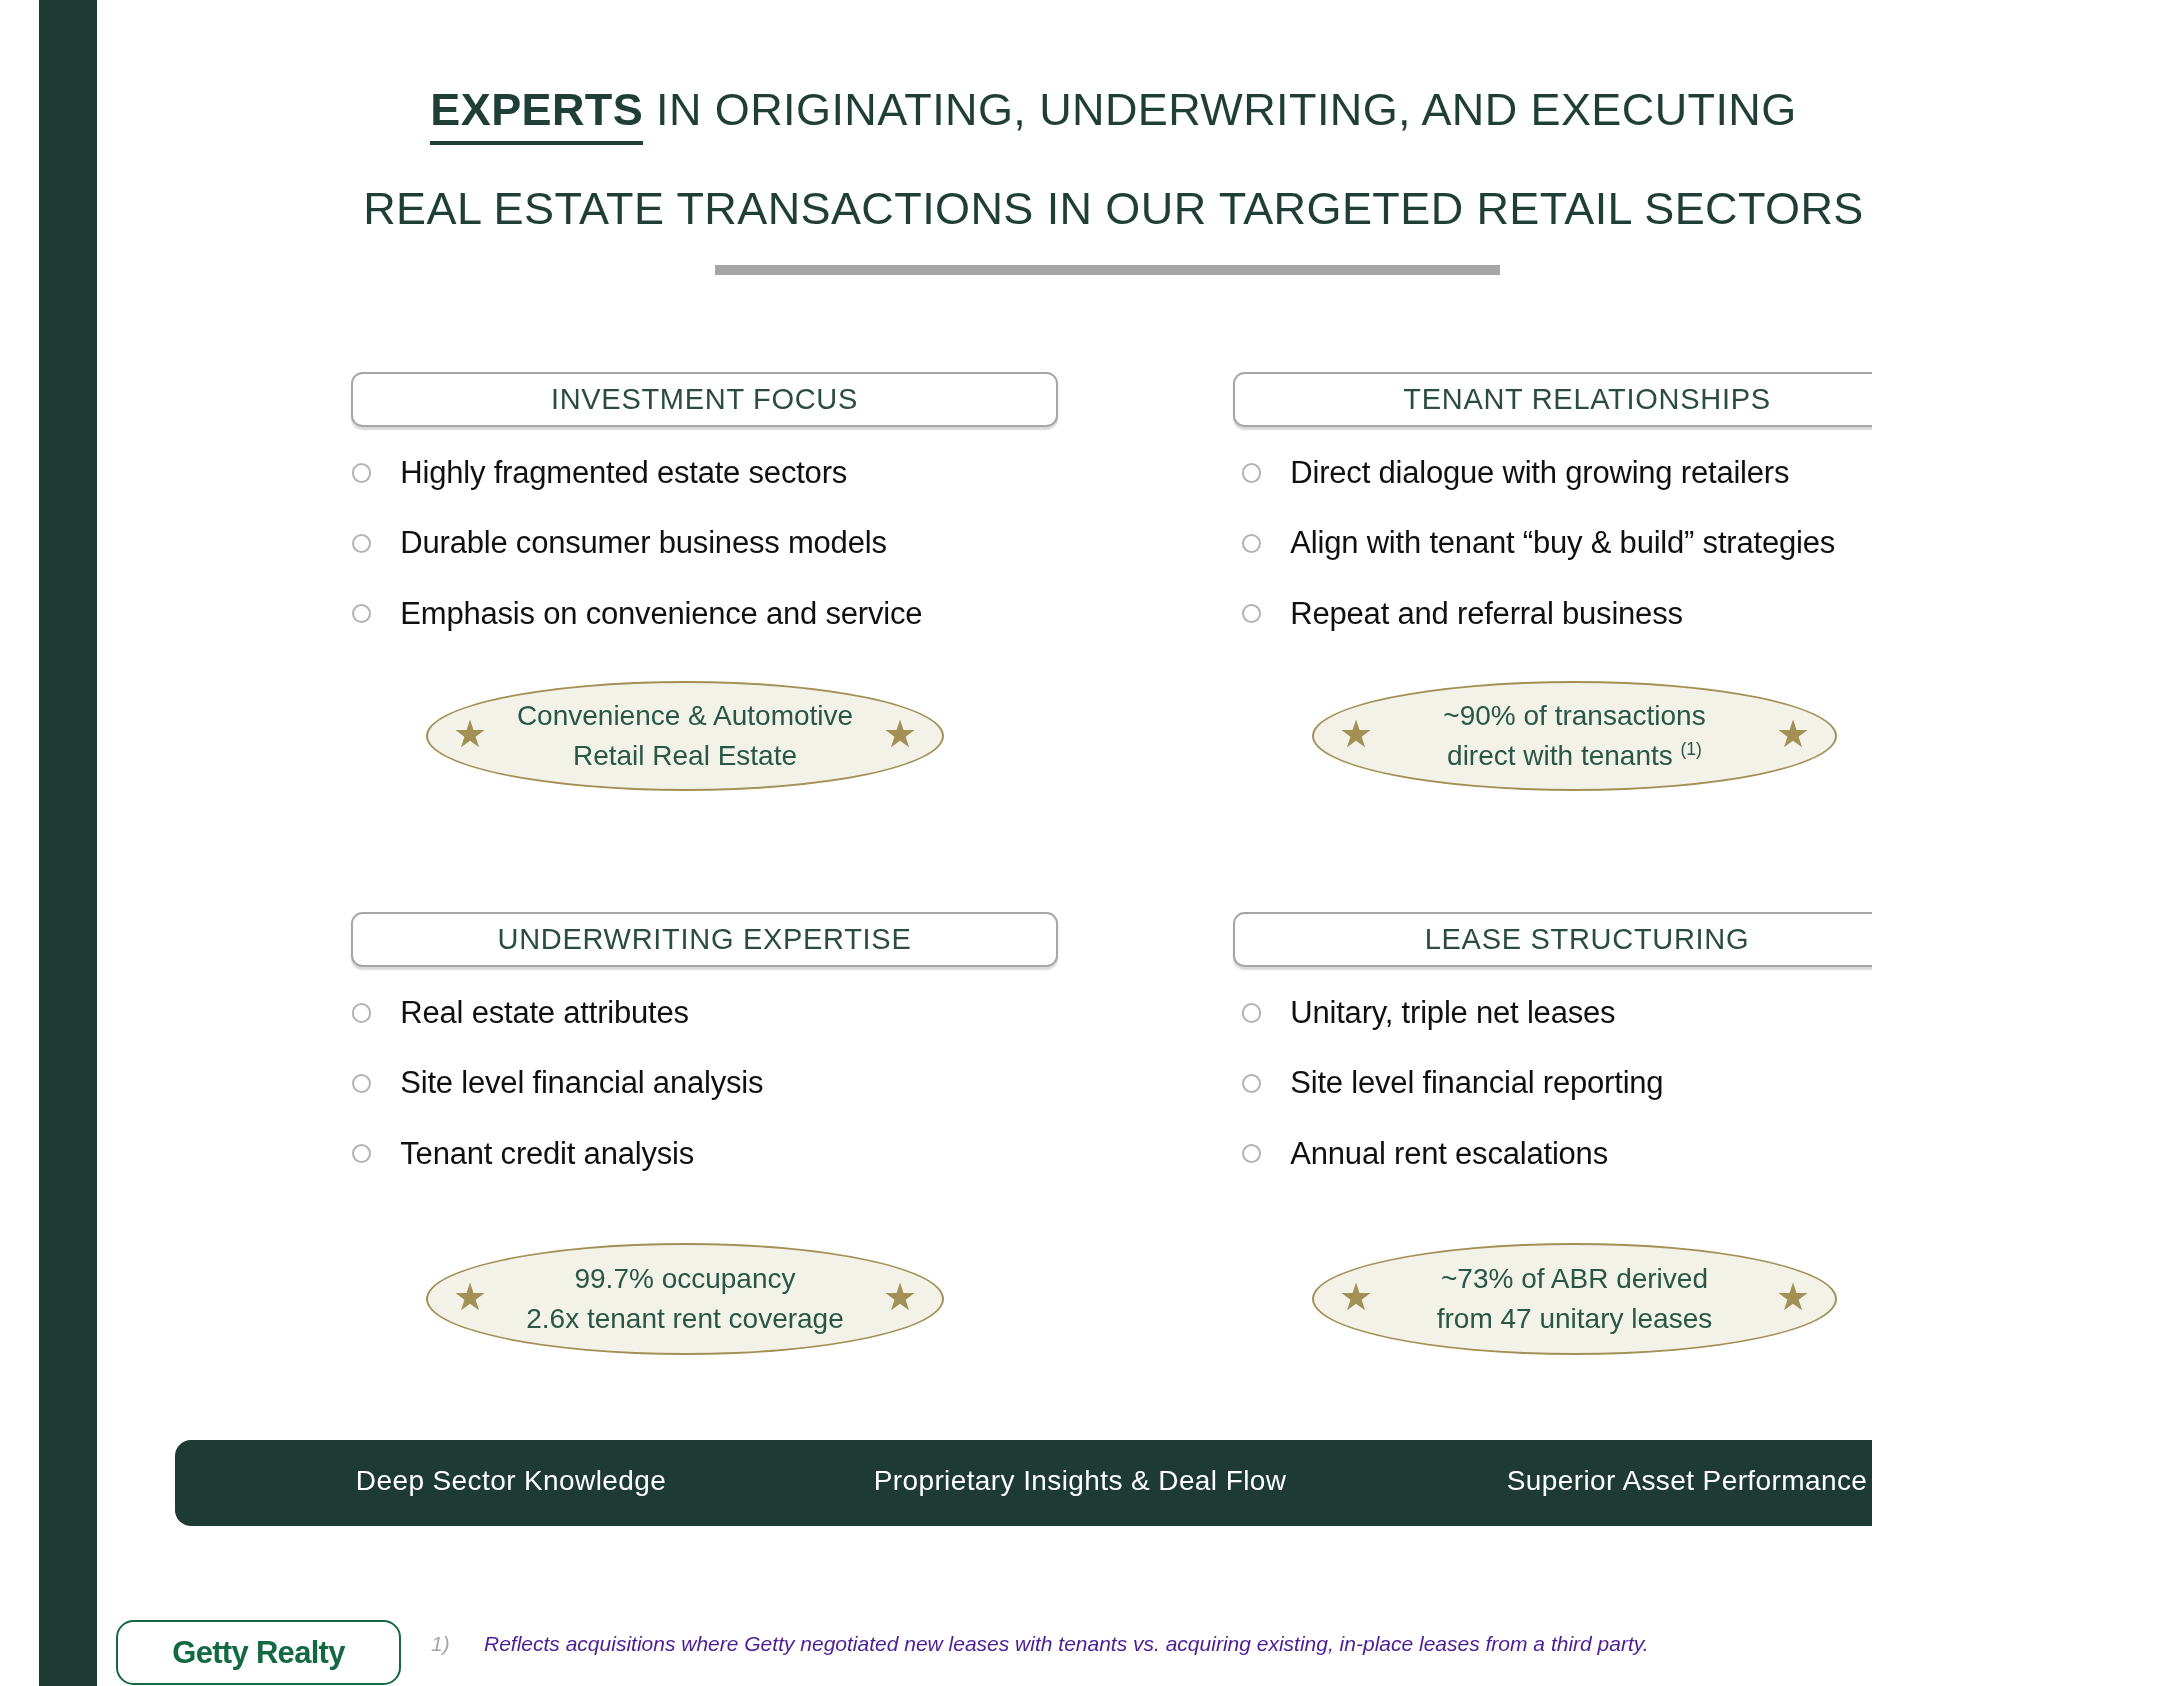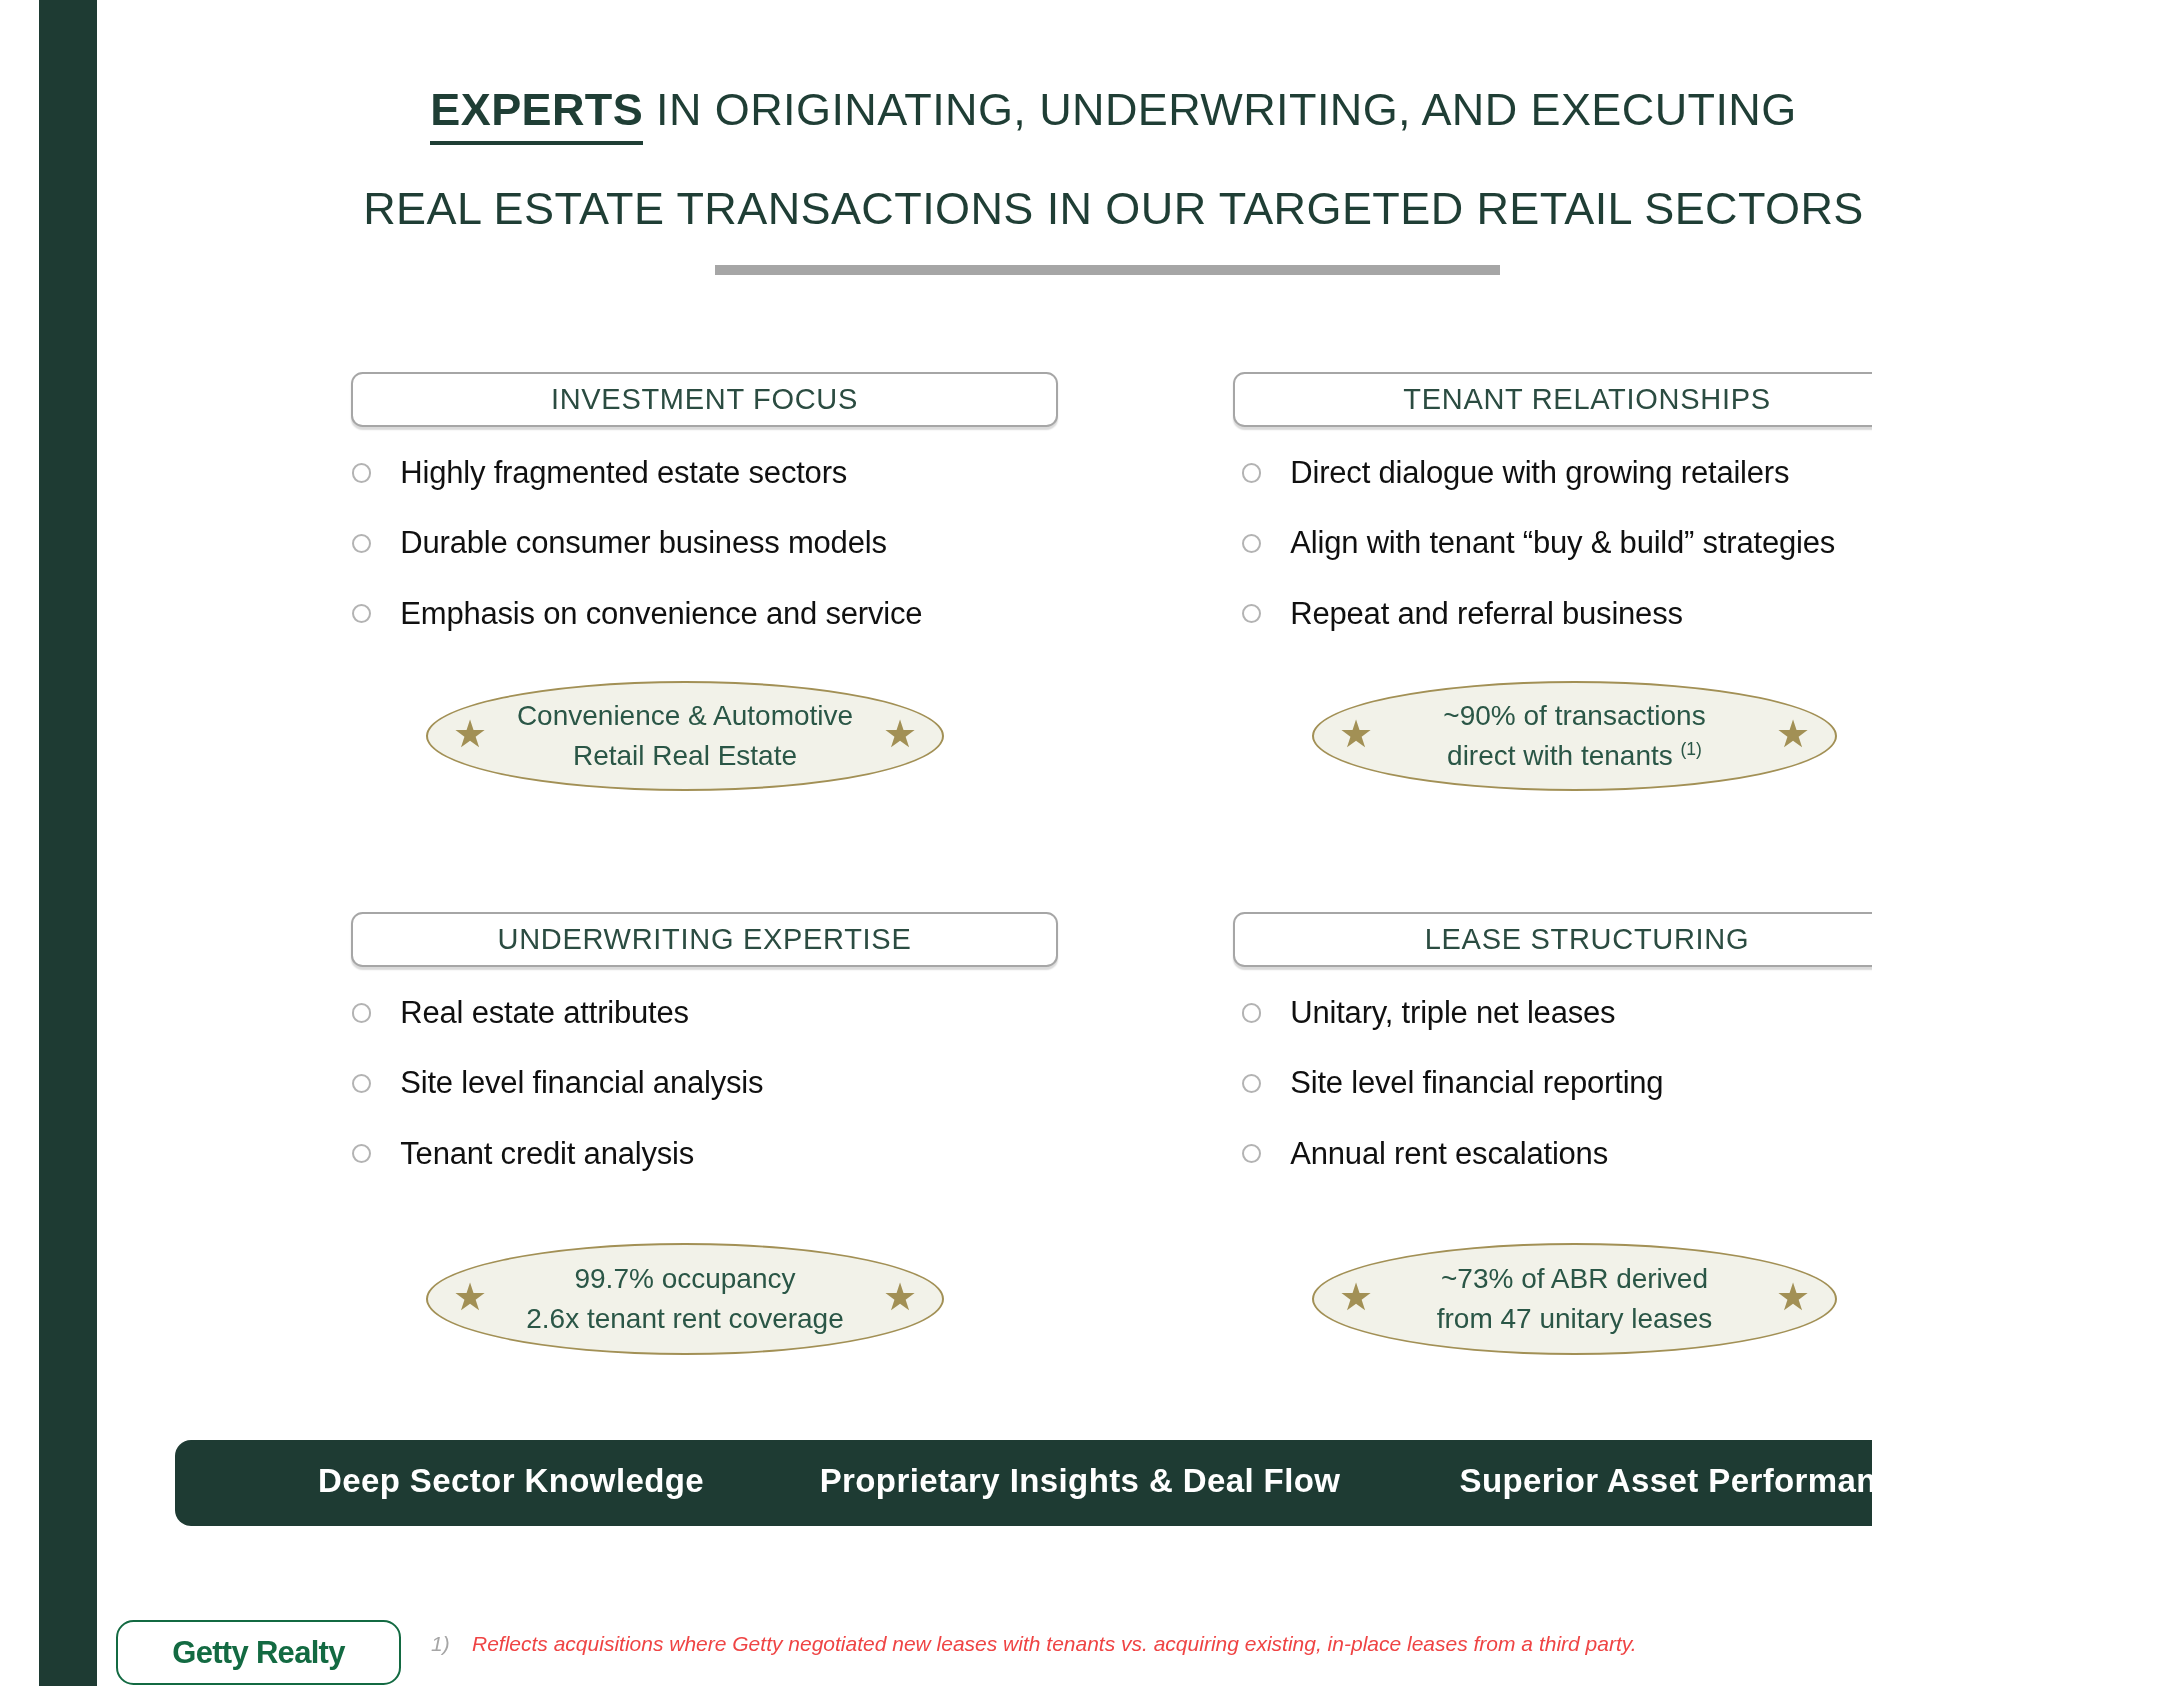--- a/index.html
+++ b/index.html
@@ -59,37 +59,37 @@
   .oval .badge-line{font-size:28px;line-height:40px;color:#2a5646;white-space:nowrap;}
   .oval sup{font-size:17.5px;vertical-align:super;line-height:0;}
 
   
   .banner{
     position:absolute;left:175px;top:1440px;width:1876px;height:86px;
     background:#1e3b33;border-radius:16px;
   }
   .banner .banner-item{
     position:absolute;top:50%;transform:translate(-50%,-56%);
-    color:#ffffff;font-size:33px;font-weight:bold;white-space:nowrap;letter-spacing:0.4px;
+    color:#ffffff;font-size:28px;font-weight:normal;white-space:nowrap;letter-spacing:0.4px;
   }
   .bi1{left:336px;} .bi2{left:905px;} .bi3{left:1512px;}
 
   
   .logo-box{
     position:absolute;left:116px;top:1620px;width:281px;height:61px;
     border:2.9px solid #136a42;border-radius:17.5px;background:#ffffff;
     display:flex;align-items:center;justify-content:center;
   }
   .logo-text{font-size:31px;font-weight:bold;color:#136a42;letter-spacing:-0.7px;}
   .footnote-marker{
     position:absolute;left:431px;top:1632px;font-size:21px;font-style:italic;color:#a6a6a6;
   }
   .footnote{
-    position:absolute;left:472px;top:1632px;width:1528px;
-    font-size:21px;font-style:italic;color:#ef4444;letter-spacing:0;
+    position:absolute;left:484px;top:1632px;width:1528px;
+    font-size:21px;font-style:italic;color:#4c1d95;letter-spacing:0;
   }
   .page-box{
     position:absolute;left:2083px;top:1591px;width:59px;height:96px;background:#1e3b33;
     text-align:center;
   }
   .page-num{display:block;margin-top:20.4px;color:#f5f5f5;font-size:32px;}
 </style>
 </head>
 <body>
 

